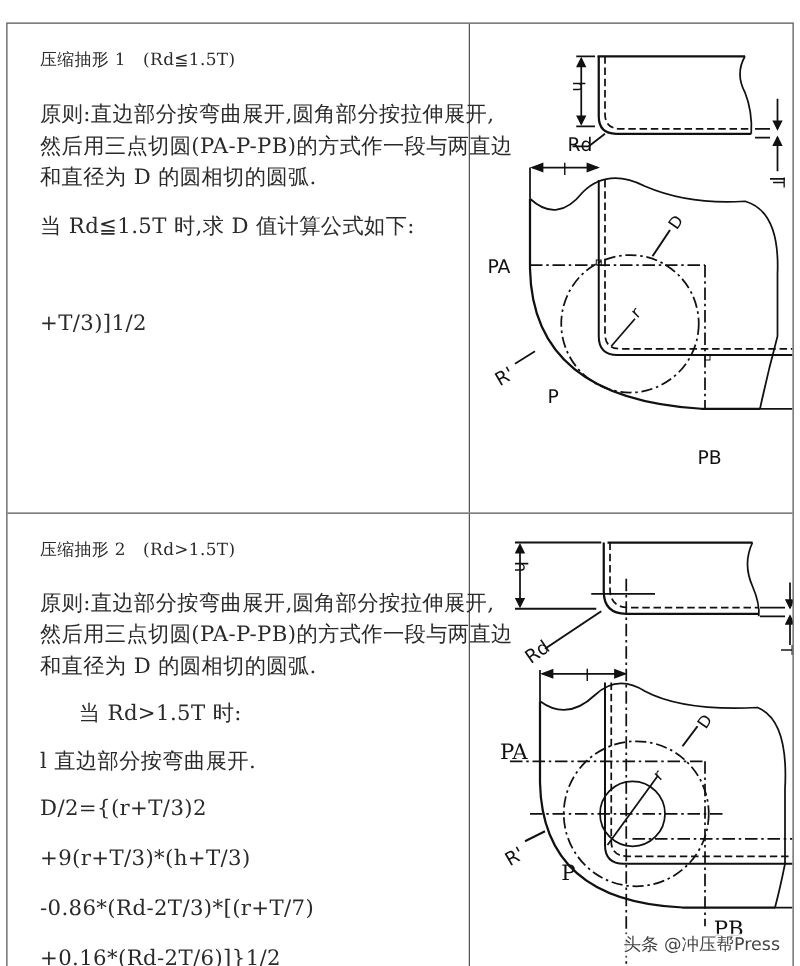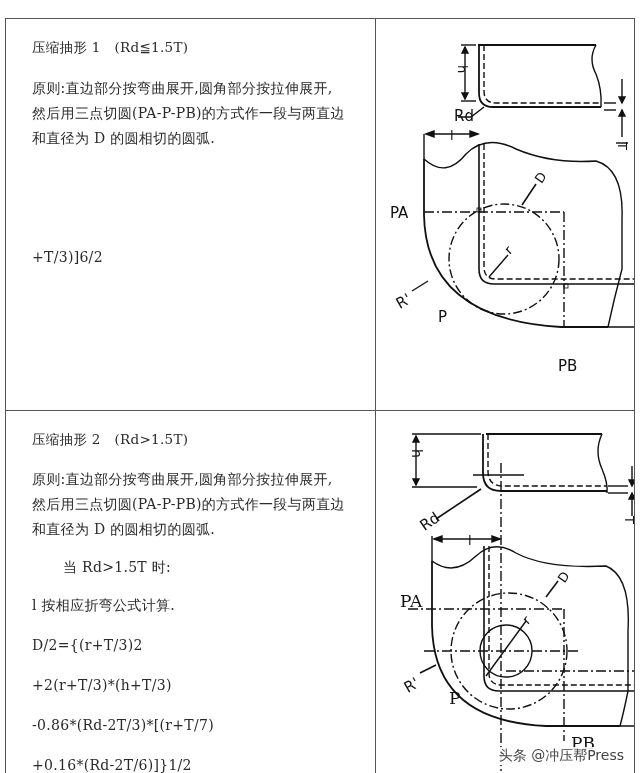--- a/index.html
+++ b/index.html
@@ -7,39 +7,40 @@
          font-family: "DejaVu Serif", "Liberation Serif", serif; color: #2a2a2a; }
   .table { position: absolute; left: 5px; top: 18px; width: 630px; height: 768px;
            border: 1.5px solid #555; box-sizing: border-box; }
   .row { position: absolute; left: 0; width: 100%; box-sizing: border-box; }
   .row1 { top: 0; height: 392px; border-bottom: 1.5px solid #555; }
   .row2 { top: 392px; height: 374px; text-align: right; }
   .cell-text { position: absolute; left: 0; top: 0; width: 370px; height: 100%;
                border-right: 1.5px solid #555; box-sizing: border-box; padding-left: 26px; }
   .cell-fig { position: absolute; left: 370px; top: 0; right: 0; height: 100%; }
   .cell-fig svg { position: absolute; left: 0; top: 0; }
-  .ln { position: absolute; left: 26px; font-size: 14px; white-space: nowrap; letter-spacing: 0.3px; }
+  .ln { position: absolute; left: 26px; font-size: 17px; white-space: nowrap; letter-spacing: 0.3px; }
   .title { font-size: 13.5px; }
   .watermark { position: absolute; right: 14px; bottom: 8px; font-family: "DejaVu Sans", "Liberation Sans", sans-serif;
                font-size: 14px; color: #444; background: rgba(255,255,255,0.85); padding: 0 2px; margin-left: 44px; }
   svg text { font-family: "DejaVu Sans", "Liberation Sans", sans-serif; fill: #111; }
   .serif-lbl { font-family: "DejaVu Serif", "Liberation Serif", serif; }
 </style>
 </head>
 <body>
 
 <div class="table">
 
   <div class="row row1">
     <div class="cell-text">
       <div class="ln title" style="top:20px;">压缩抽形 1　(Rd≦1.5T)</div>
       <div class="ln" style="top:61px;">原则:直边部分按弯曲展开,圆角部分按拉伸展开,</div>
       <div class="ln" style="top:86px;">然后用三点切圆(PA-P-PB)的方式作一段与两直边</div>
       <div class="ln" style="top:111px;">和直径为 D 的圆相切的圆弧.</div>
-      <div class="ln" style="top:230px;">+T/3)]6/2</div>
+      <div class="ln" style="top:150px;">当 Rd≦1.5T 时,求 D 值计算公式如下:</div>
+      <div class="ln" style="top:230px;">+T/3)]1/2</div>
     </div>
     <div class="cell-fig">
       <svg width="258" height="392" viewBox="0 0 258 392">
         <g stroke="#111" fill="none" stroke-width="1.4">
 
           <line x1="102" y1="26" x2="220" y2="26" stroke-width="1.8"></line>
           <path d="M220 26 Q212 40 220 55 Q226 70 225 88"></path>
           <path d="M103 26 L103 74 Q103 88 117 88 L225 88" stroke-width="1.8"></path>
           <path d="M108 26 L108 72 Q108 84 120 84 L225 84" stroke-dasharray="6 3"></path>
 
@@ -97,23 +98,23 @@
     </div>
   </div>
 
   <div class="row row2">
     <div class="cell-text">
       <div class="ln title" style="top:20px;">压缩抽形 2　(Rd&gt;1.5T)</div>
       <div class="ln" style="top:60px;">原则:直边部分按弯曲展开,圆角部分按拉伸展开,</div>
       <div class="ln" style="top:85px;">然后用三点切圆(PA-P-PB)的方式作一段与两直边</div>
       <div class="ln" style="top:110px;">和直径为 D 的圆相切的圆弧.</div>
       <div class="ln" style="top:148px;margin-left:31px;">当 Rd&gt;1.5T 时:</div>
-      <div class="ln" style="top:186px;">l 按相应折弯公式计算.</div>
+      <div class="ln" style="top:186px;">l 直边部分按弯曲展开.</div>
       <div class="ln" style="top:226px;">D/2={(r+T/3)2</div>
-      <div class="ln" style="top:266px;">+2(r+T/3)*(h+T/3)</div>
+      <div class="ln" style="top:266px;">+9(r+T/3)*(h+T/3)</div>
       <div class="ln" style="top:306px;">-0.86*(Rd-2T/3)*[(r+T/7)</div>
       <div class="ln" style="top:346px;">+0.16*(Rd-2T/6)]}1/2</div>
     </div>
     <div class="cell-fig">
       <svg width="258" height="374" viewBox="0 0 258 374">
         <g stroke="#111" fill="none" stroke-width="1.4">
 
           <line x1="36" y1="23" x2="105" y2="23" stroke-width="1.6"></line>
           <line x1="36" y1="76" x2="101" y2="76" stroke-width="1.6"></line>
           <line x1="110" y1="23" x2="226" y2="23" stroke-width="1.8"></line>

